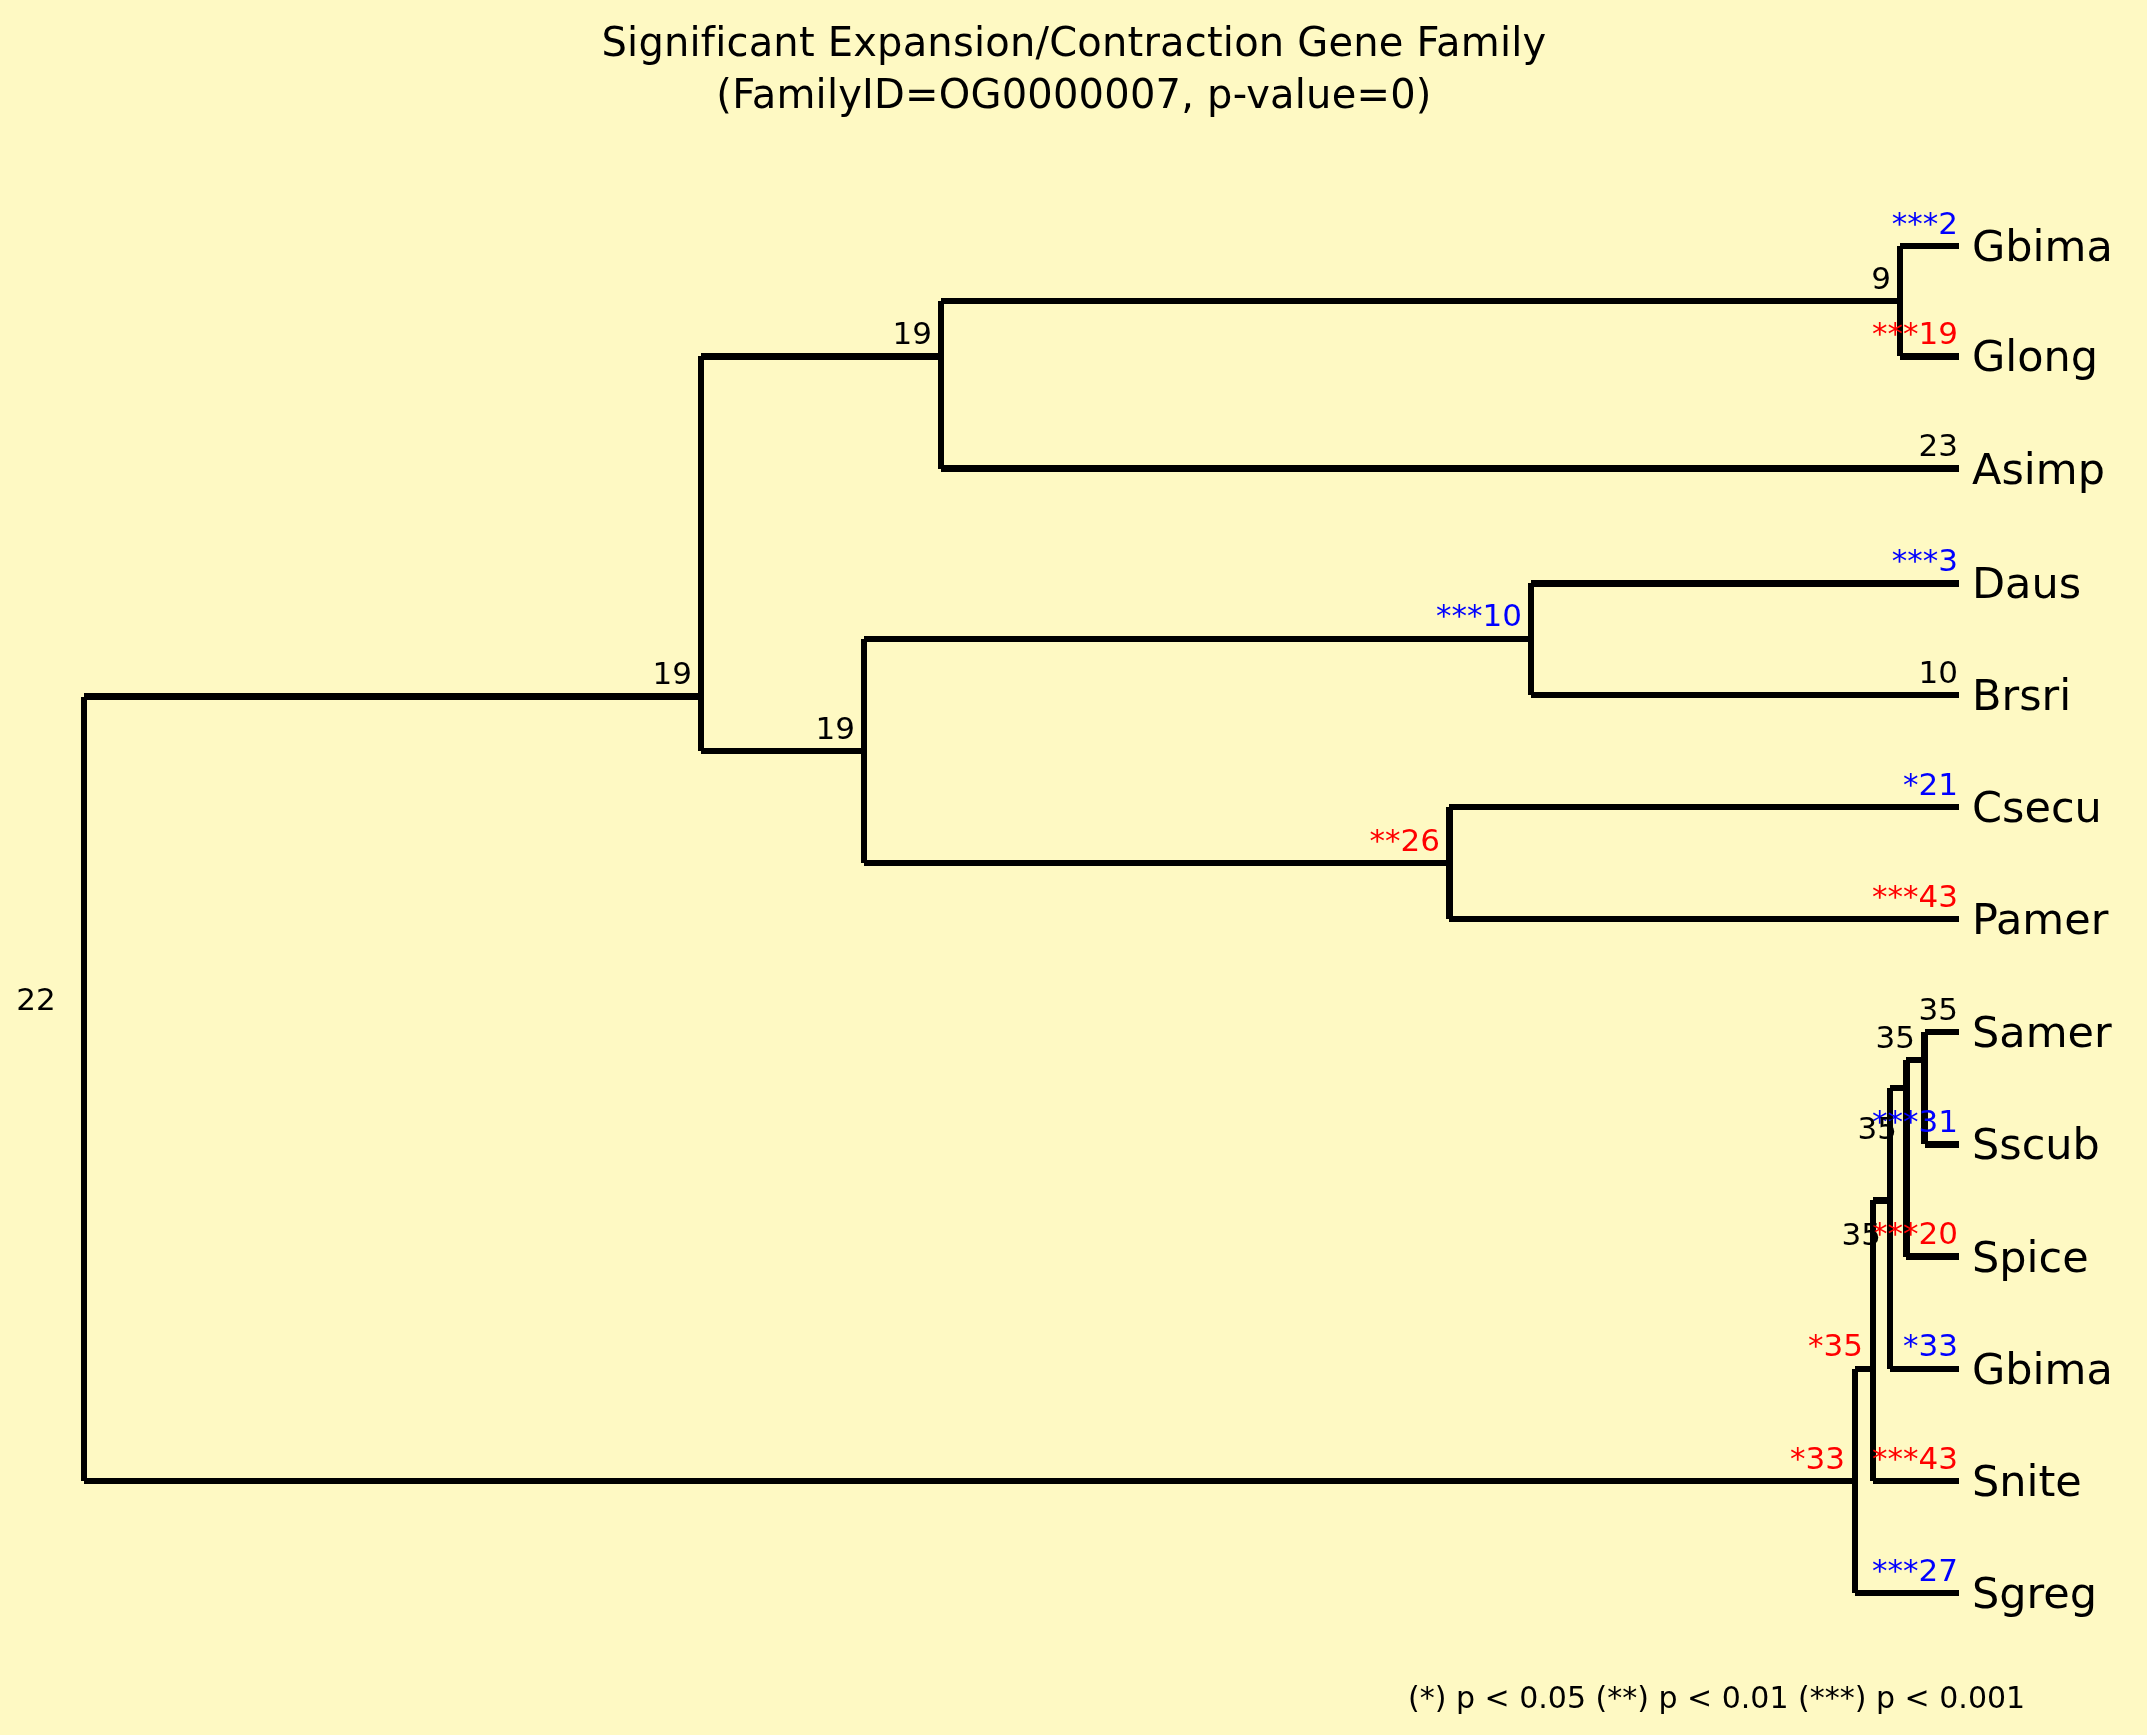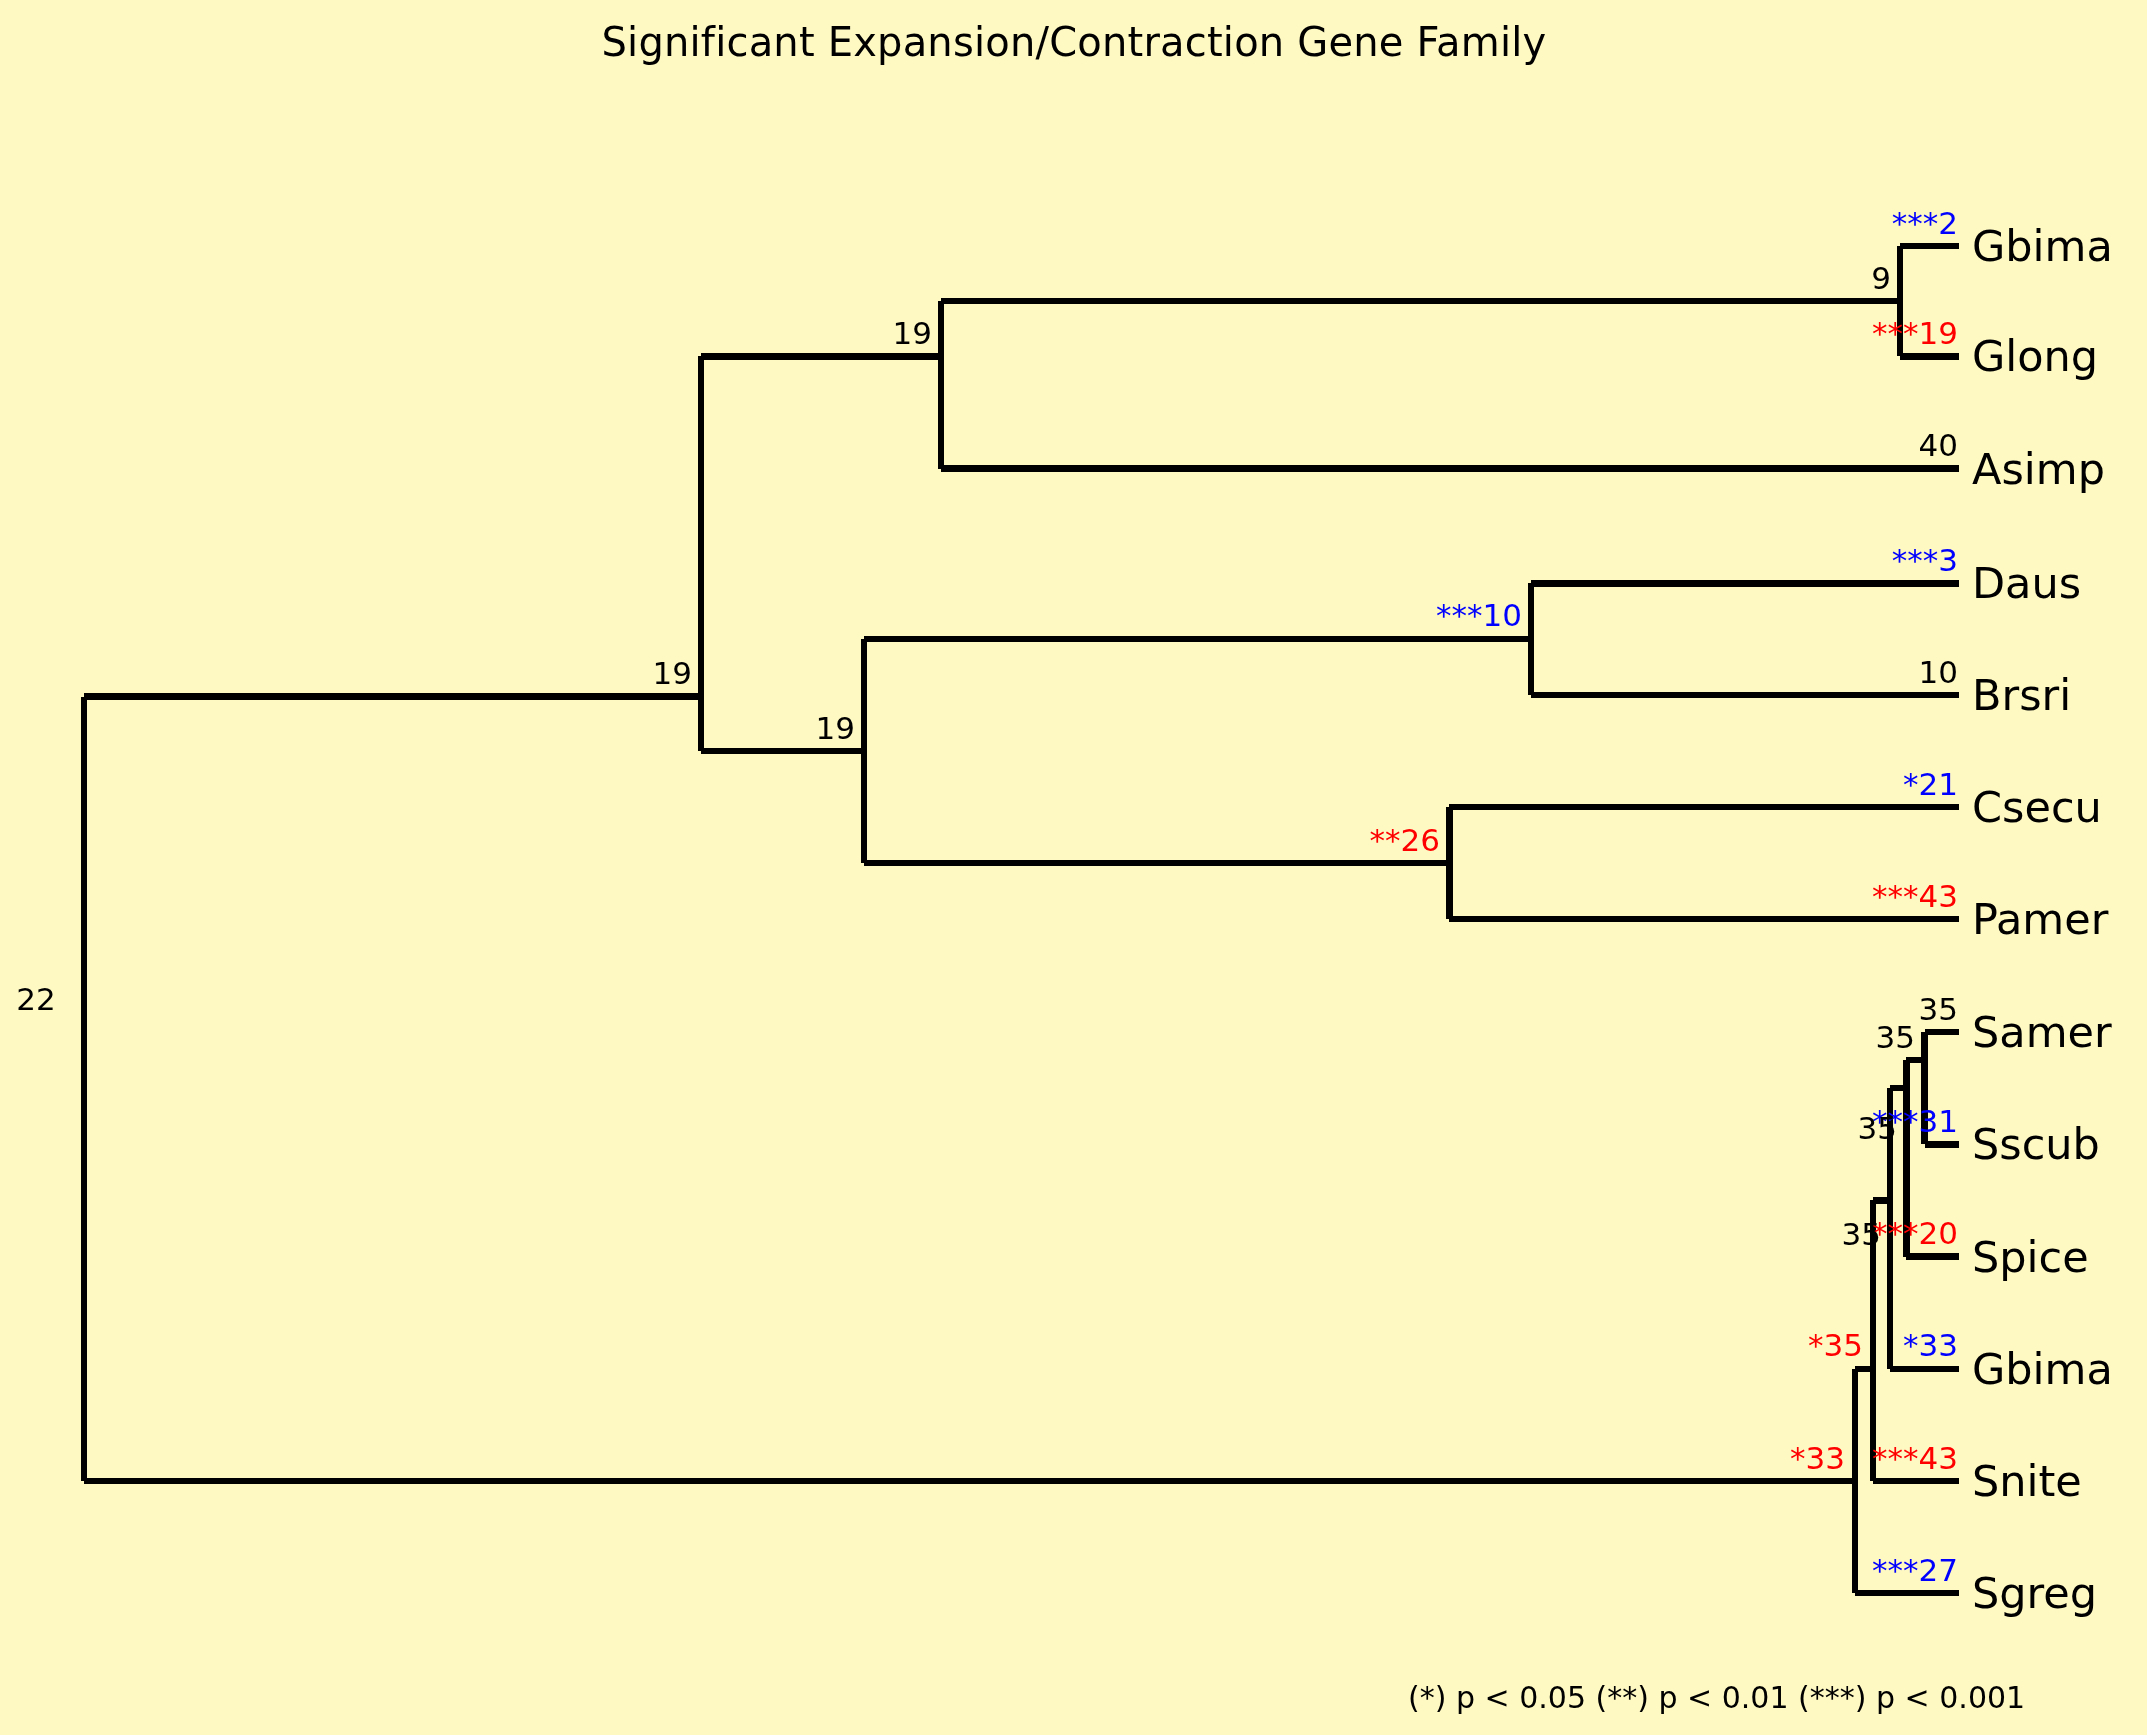--- a/index.html
+++ b/index.html
@@ -16,20 +16,21 @@
   .anchor-r{transform:translate(-100%,-100%);}
   #legend-note{position:absolute;font-size:30px;color:#000;white-space:nowrap;line-height:1;}
 </style>
 </head>
 <body>
 
 <div id="root-canvas">
 
   <div id="title-block">
     <div class="tline">Significant Expansion/Contraction Gene Family</div>
+    <div class="tline">(FamilyID=OG0000007, p-value=0)</div>
   </div>
 
   <svg id="tree-svg" viewBox="0 0 2374 1919" preserveAspectRatio="none" shape-rendering="crispEdges">
     <g stroke="#000000" stroke-width="7" fill="none" stroke-linecap="butt">
 
       <line x1="93" y1="770" x2="93" y2="1637"></line>
 
       <line x1="93" y1="770" x2="775" y2="770"></line>
 
       <line x1="93" y1="1637" x2="2050" y2="1637"></line>
@@ -90,21 +91,21 @@
   <div class="leaf-label" style="left:1972px;top:919px;">Pamer</div>
   <div class="leaf-label" style="left:1972px;top:1032px;">Samer</div>
   <div class="leaf-label" style="left:1972px;top:1144px;">Sscub</div>
   <div class="leaf-label" style="left:1972px;top:1257px;">Spice</div>
   <div class="leaf-label" style="left:1972px;top:1369px;">Gbima</div>
   <div class="leaf-label" style="left:1972px;top:1481px;">Snite</div>
   <div class="leaf-label" style="left:1972px;top:1593px;">Sgreg</div>
 
   <div class="node-num num-blue anchor-r" style="left:1958px;top:239px;">***2</div>
   <div class="node-num num-red  anchor-r" style="left:1958px;top:349px;">***19</div>
-  <div class="node-num num-black anchor-r" style="left:1958px;top:461px;">40</div>
+  <div class="node-num num-black anchor-r" style="left:1958px;top:461px;">23</div>
   <div class="node-num num-blue anchor-r" style="left:1958px;top:576px;">***3</div>
   <div class="node-num num-black anchor-r" style="left:1958px;top:688px;">10</div>
   <div class="node-num num-blue anchor-r" style="left:1958px;top:800px;">*21</div>
   <div class="node-num num-red  anchor-r" style="left:1958px;top:912px;">***43</div>
   <div class="node-num num-black anchor-r" style="left:1958px;top:1025px;">35</div>
   <div class="node-num num-blue anchor-r" style="left:1958px;top:1137px;">***31</div>
   <div class="node-num num-red  anchor-r" style="left:1958px;top:1249px;">***20</div>
   <div class="node-num num-blue anchor-r" style="left:1958px;top:1361px;">*33</div>
   <div class="node-num num-red  anchor-r" style="left:1958px;top:1474px;">***43</div>
   <div class="node-num num-blue anchor-r" style="left:1958px;top:1586px;">***27</div>

